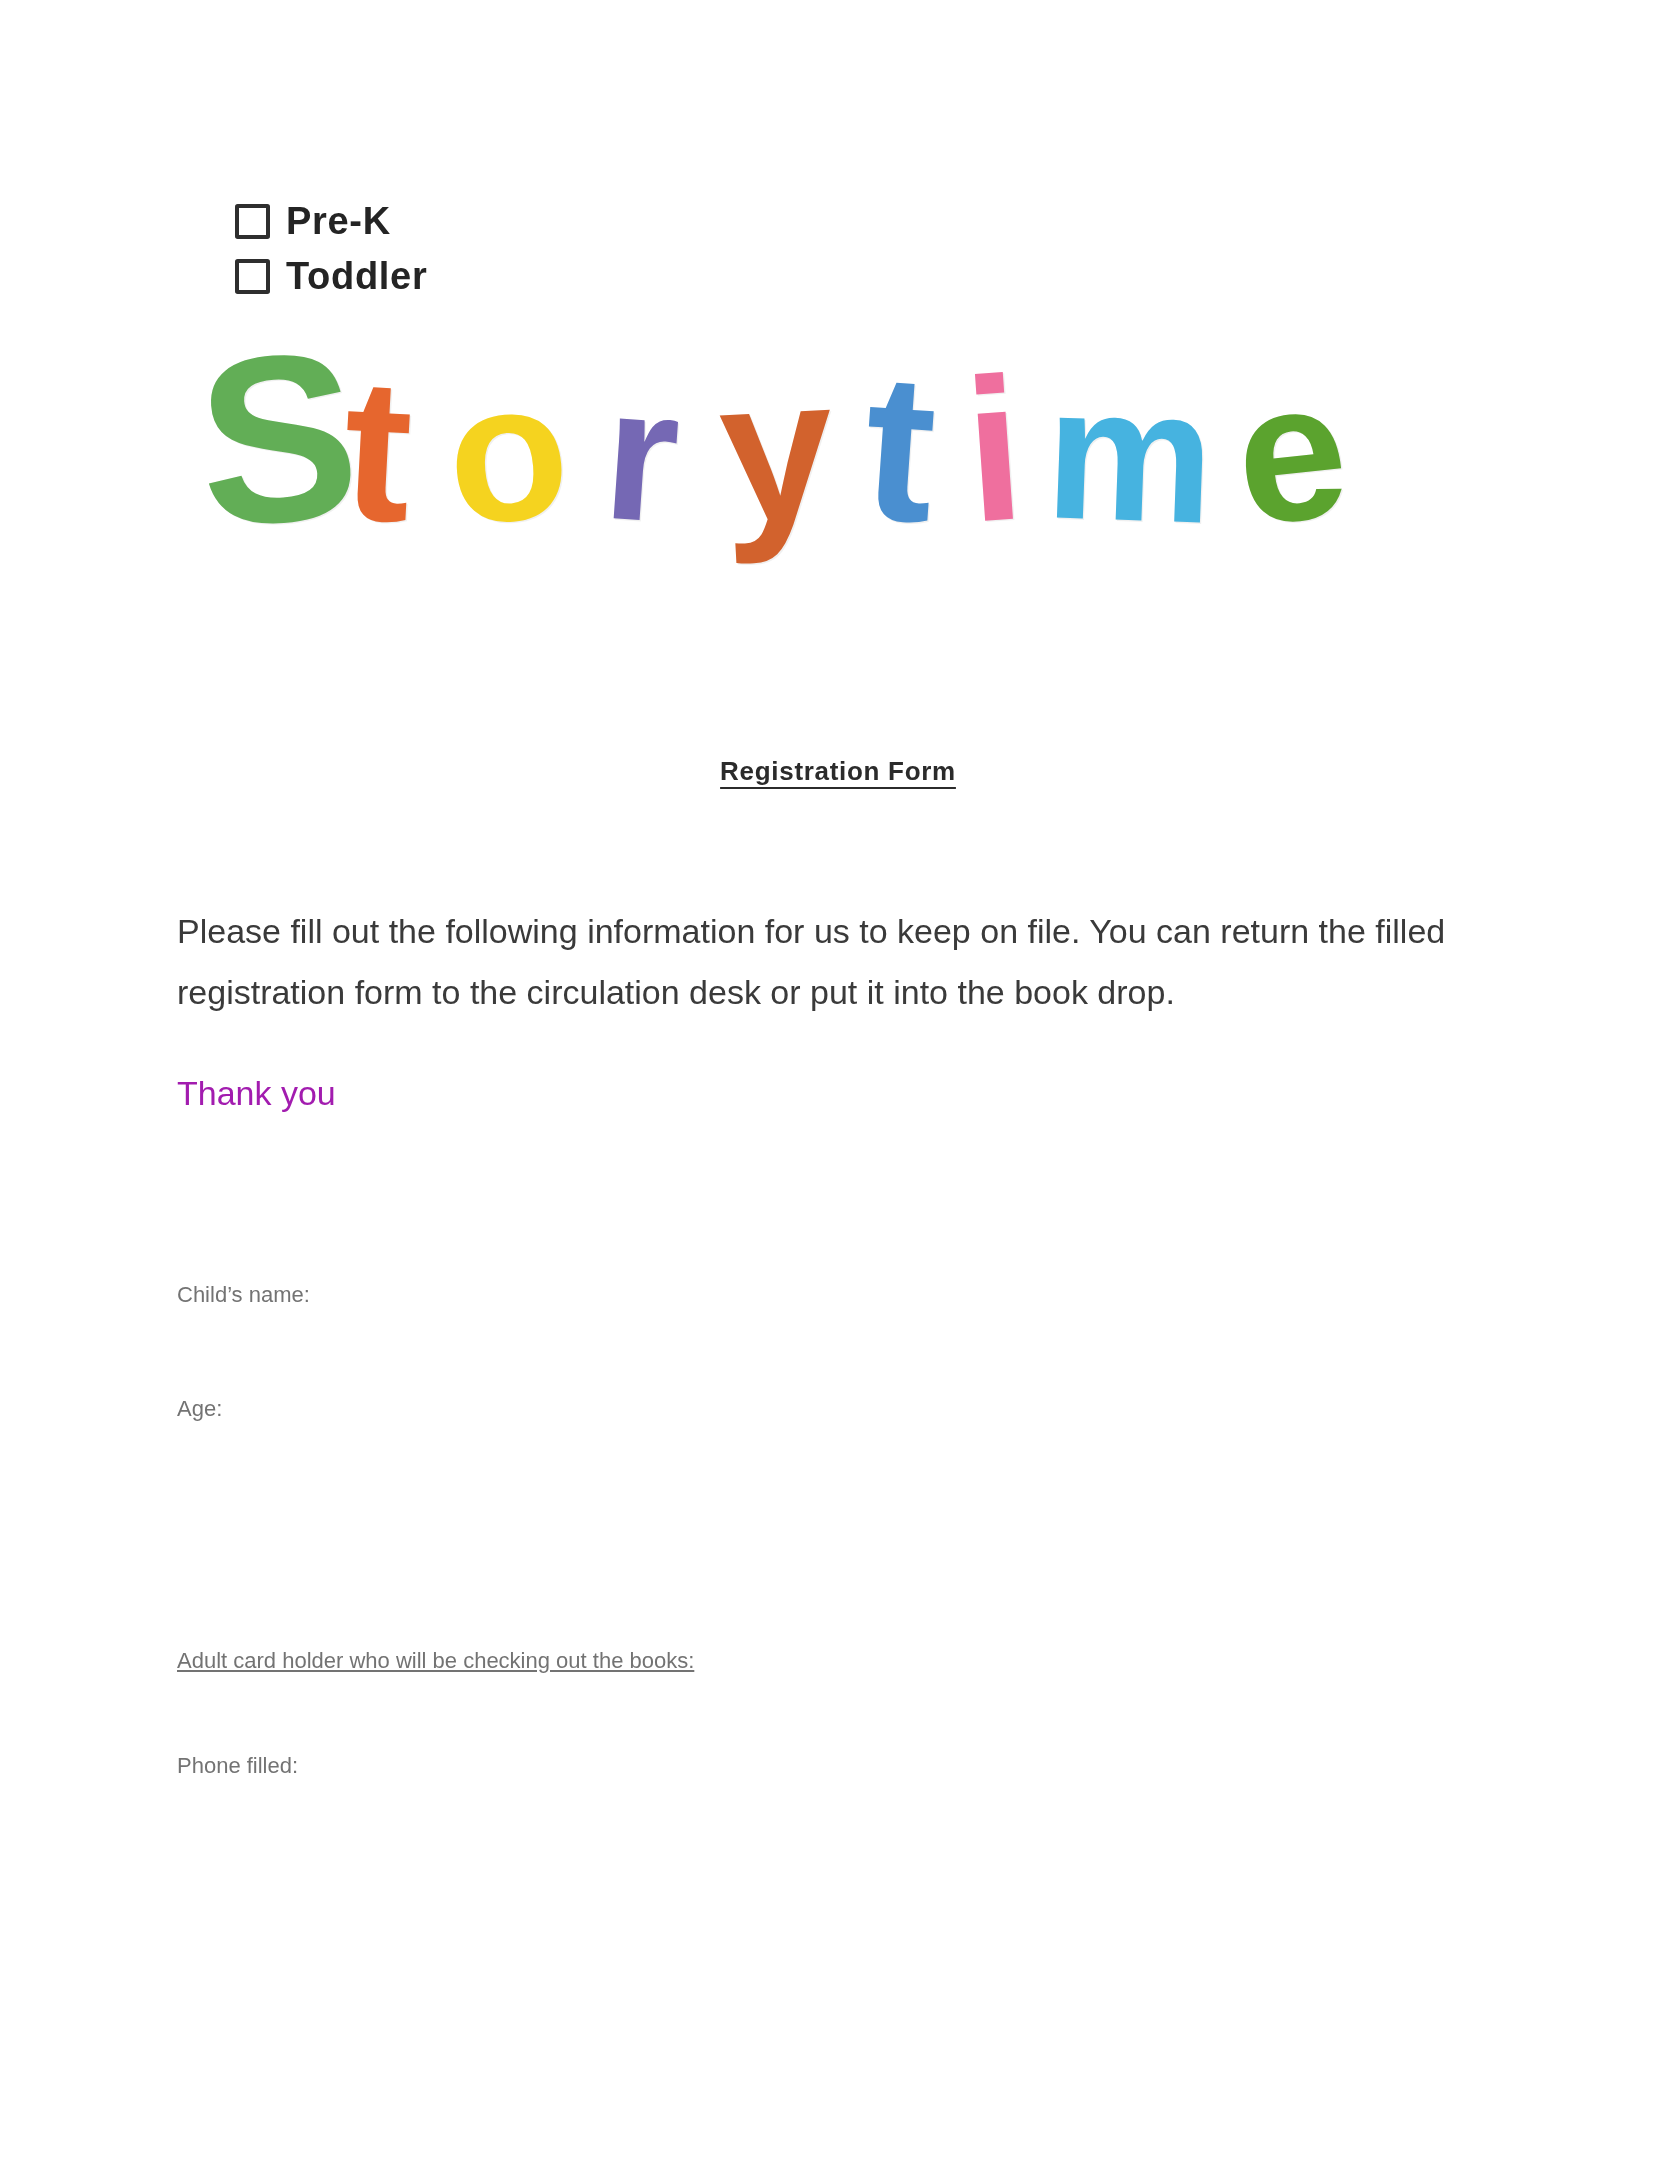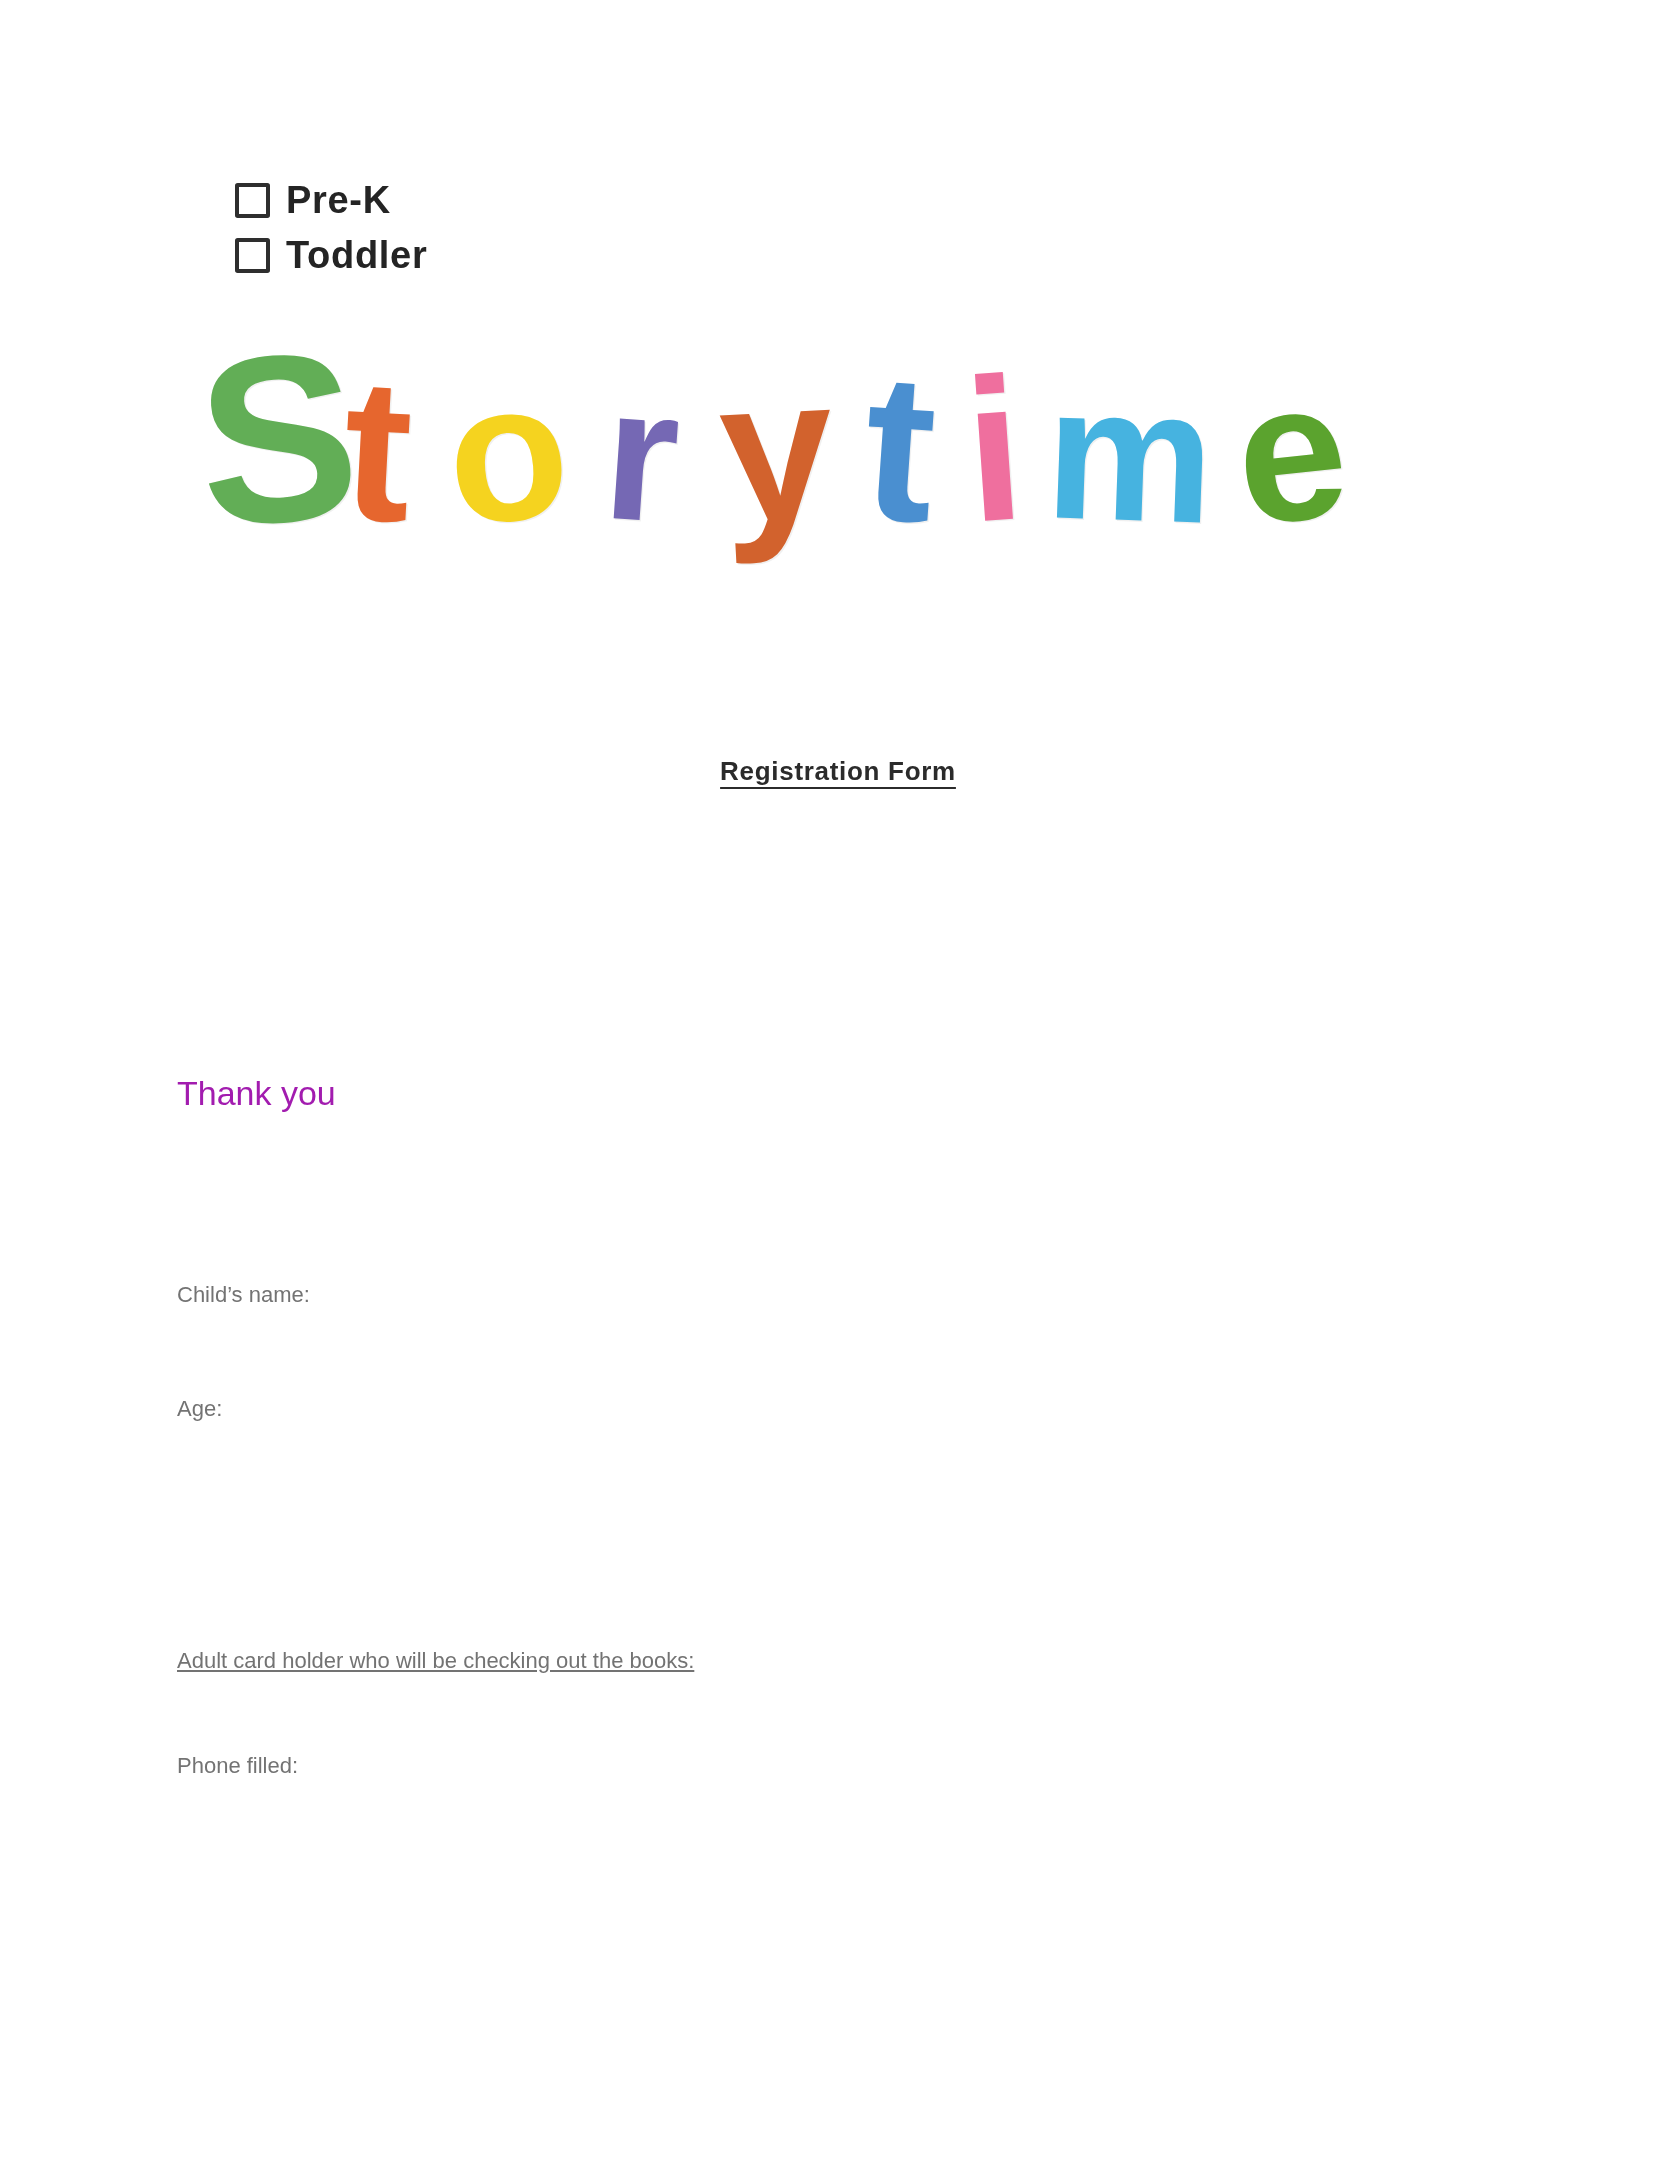--- a/index.html
+++ b/index.html
@@ -7,21 +7,21 @@
     position: relative;
     width: 1676px;
     height: 2183px;
     background: #ffffff;
     font-family: "Liberation Sans", sans-serif;
     color: #3a3a3a;
     overflow: hidden;
   }
 
   
-  .checkbox-group { position: absolute; left: 235px; top: 181px; }
+  .checkbox-group { position: absolute; left: 235px; top: 202px; }
   .checkbox-row { display: flex; align-items: center; margin-bottom: 16px; height: 39px; }
   .checkbox {
     width: 27px; height: 27px;
     border: 4.7px solid #2e2e2e;
     border-radius: 2.7px;
     background: #ffffff;
     flex: 0 0 auto;
   }
   .checkbox-label {
     margin-left: 16px;
@@ -108,20 +108,21 @@
     <span class="logo-letter l3" style="color: rgb(117, 104, 180);">r</span>
     <span class="logo-letter l4" style="color: rgb(210, 98, 45);">y</span>
     <span class="logo-letter l5" style="color: rgb(74, 143, 208);">t</span>
     <span class="logo-letter l6" style="color: rgb(239, 111, 158);">i</span>
     <span class="logo-letter l7" style="color: rgb(70, 179, 224);">m</span>
     <span class="logo-letter l8" style="color: rgb(91, 163, 46);">e</span>
   </div>
 
   <div class="heading">Registration Form</div>
 
+  <p class="intro">Please fill out the following information for us to keep on file. You can return the filled registration form to the circulation desk or put it into the book drop.</p>
 
   <p class="thanks">Thank you</p>
 
   <div class="field field-child">Child’s name:</div>
   <div class="field field-age">Age:</div>
   <div class="field field-adult">Adult card holder who will be checking out the books:</div>
   <div class="field field-phone">Phone filled:</div>
 
 </div>
 

